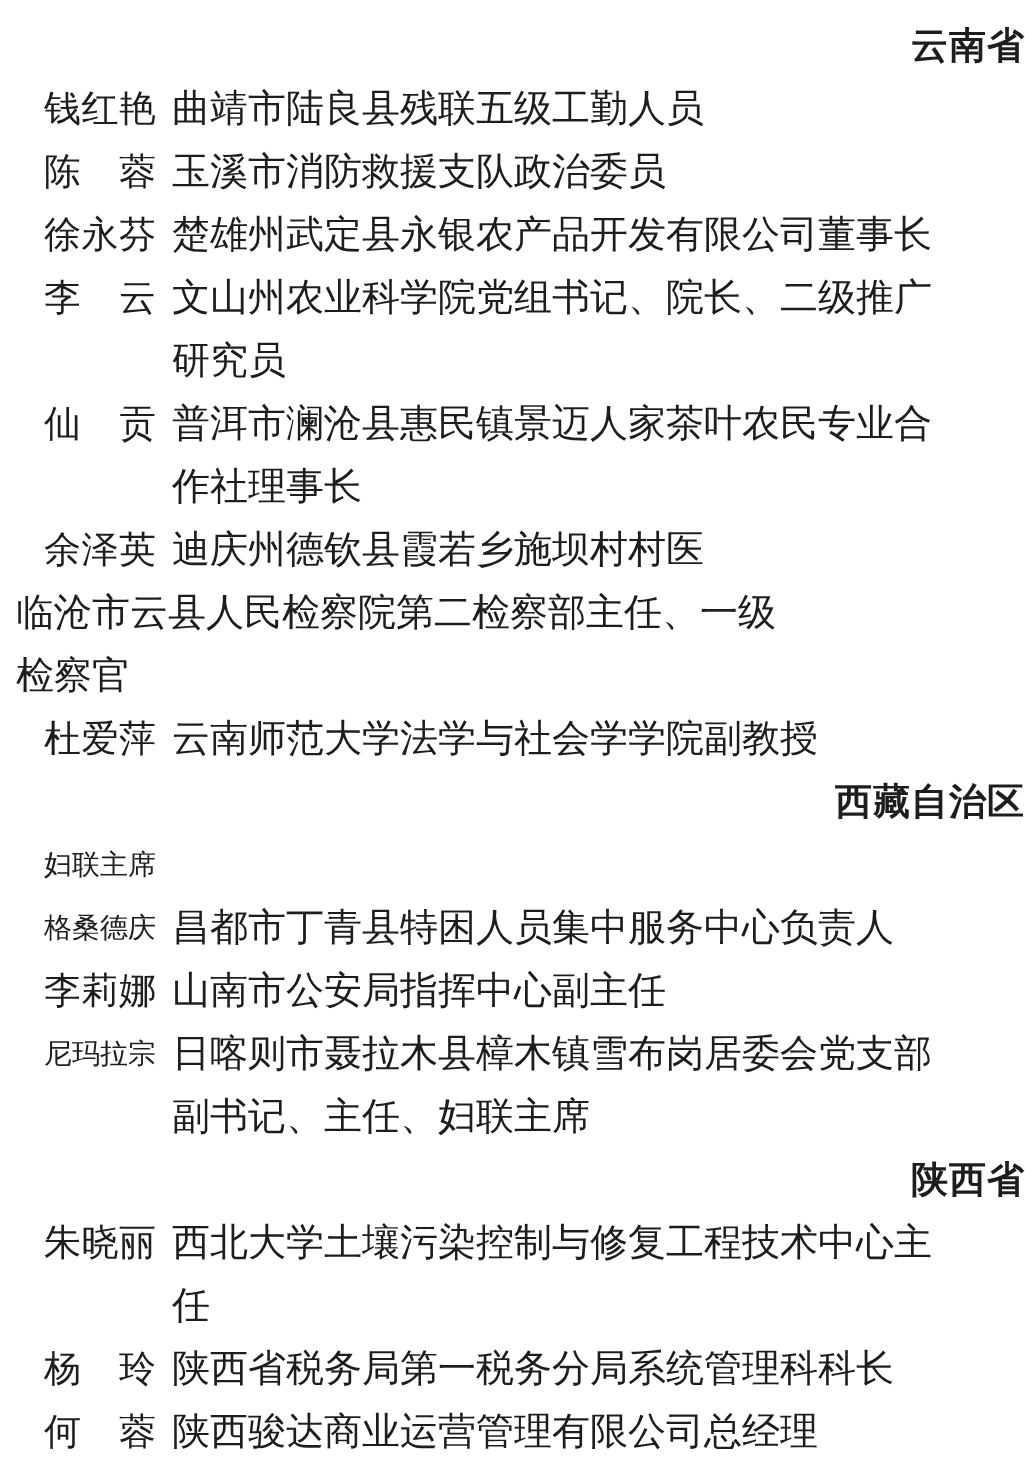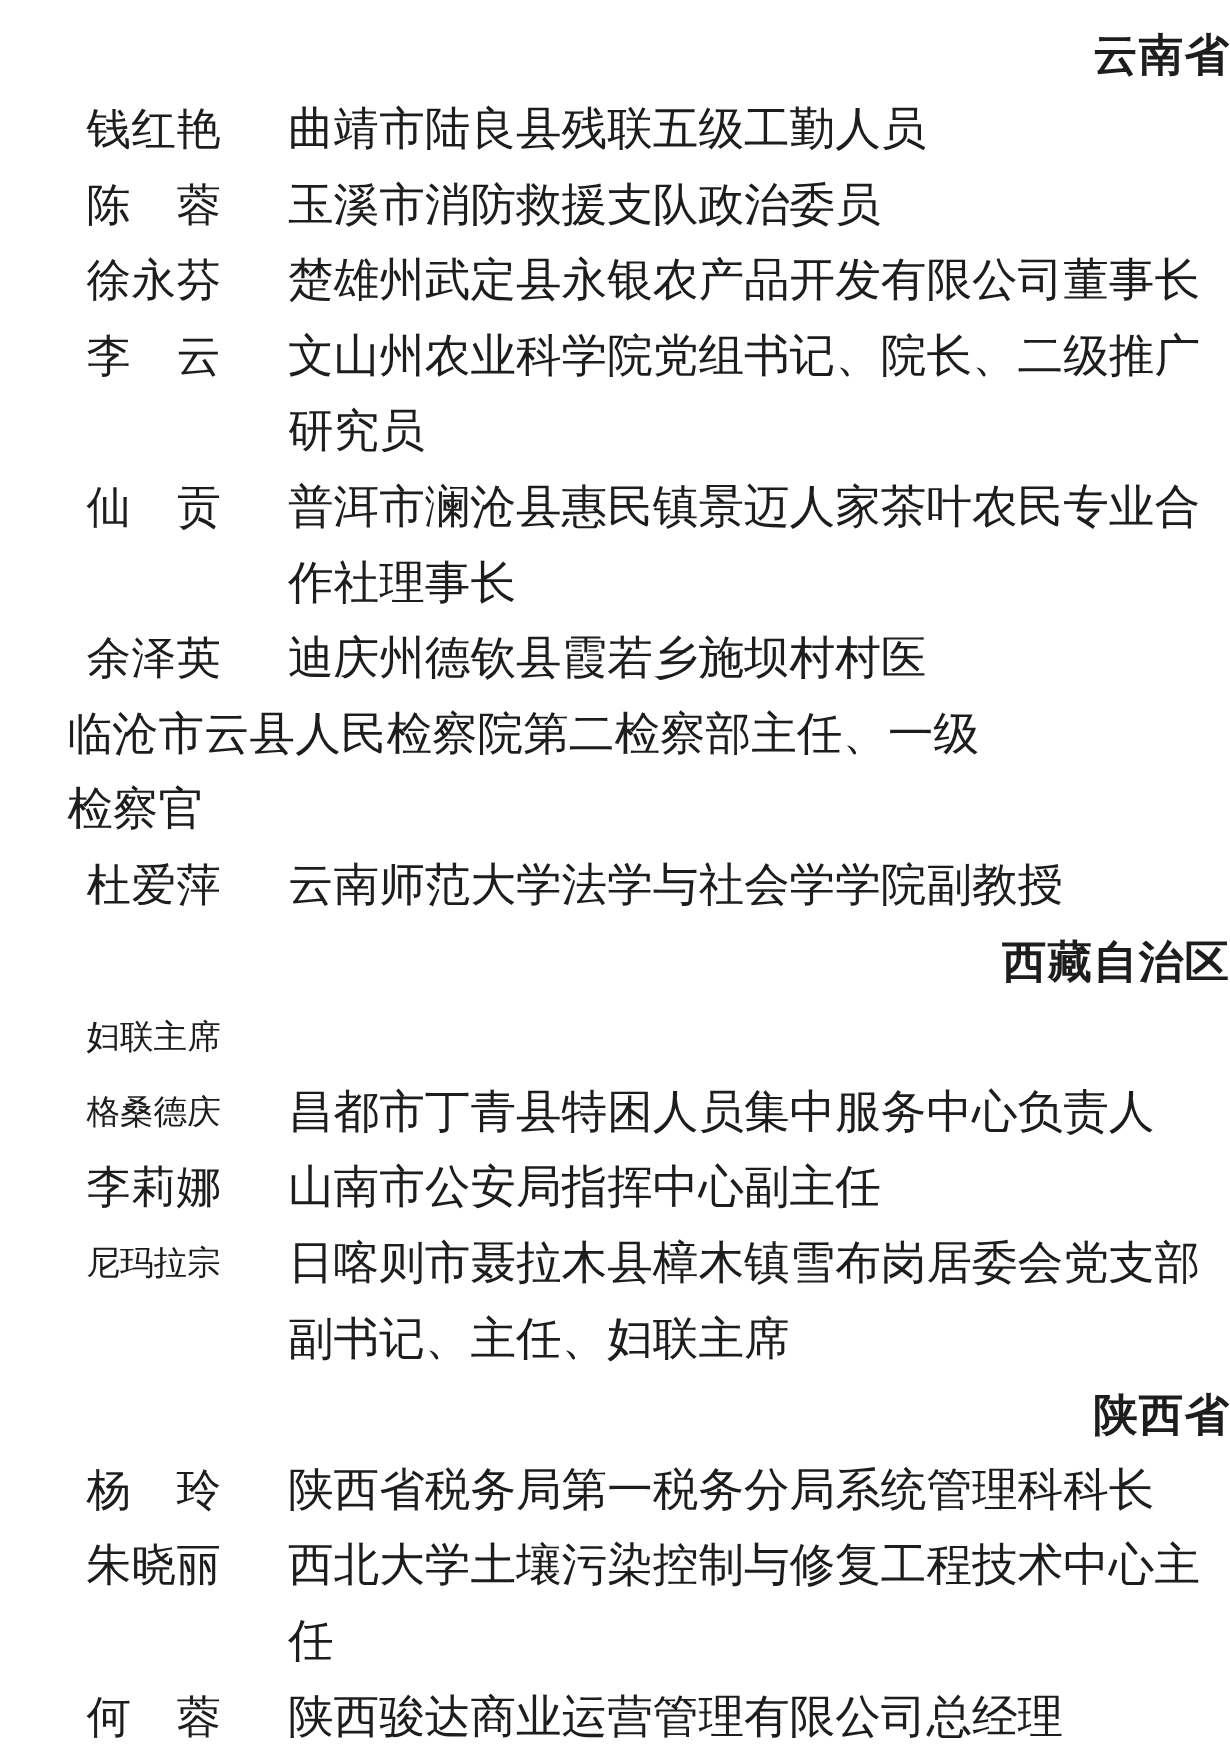--- a/index.html
+++ b/index.html
@@ -27,35 +27,35 @@
     letter-spacing: 1px;
     white-space: nowrap;
     text-align: right;
   }
   .entry {
     display: flex;
     align-items: flex-start;
   }
   .name {
     flex: none;
-    margin-left: 72px;
+    margin-left: 44px;
     width: 112px;
     font-size: 37px;
     line-height: 63px;
     text-align: justify;
     text-align-last: justify;
     text-justify: inter-character;
     white-space: nowrap;
     font-family: Liberation Serif, serif;
   }
   .name.n4 {
     font-size: 28px;
   }
   .desc {
-    margin-left: 56px;
+    margin-left: 16px;
     width: 765px;
     font-size: 38px;
     line-height: 63px;
     word-break: break-all;
     line-break: anywhere;
   }
 </style>
 </head>
 <body style="background: rgb(255, 255, 255); color: rgb(29, 29, 29);">
 
@@ -126,27 +126,27 @@
     <div class="name n4">尼玛拉宗</div>
     <div class="desc">日喀则市聂拉木县樟木镇雪布岗居委会党支部副书记、主任、妇联主席</div>
   </div>
 </div>
   </section>
 
   <section class="section">
     <h2 class="section-title">陕西省</h2>
     <div class="entries">
   <div class="entry">
-    <div class="name">杨玲</div>
-    <div class="desc">陕西省税务局第一税务分局系统管理科科长</div>
+    <div class="name">朱晓丽</div>
+    <div class="desc">西北大学土壤污染控制与修复工程技术中心主任</div>
   </div>
 
   <div class="entry">
-    <div class="name">朱晓丽</div>
-    <div class="desc">西北大学土壤污染控制与修复工程技术中心主任</div>
+    <div class="name">杨玲</div>
+    <div class="desc">陕西省税务局第一税务分局系统管理科科长</div>
   </div>
 
   <div class="entry">
     <div class="name">何蓉</div>
     <div class="desc">陕西骏达商业运营管理有限公司总经理</div>
   </div>
 
   <div class="entry">
     <div class="name">张文娟</div>
     <div class="desc">铜川市印台区睿娟养殖农民专业合作社理事长</div>

